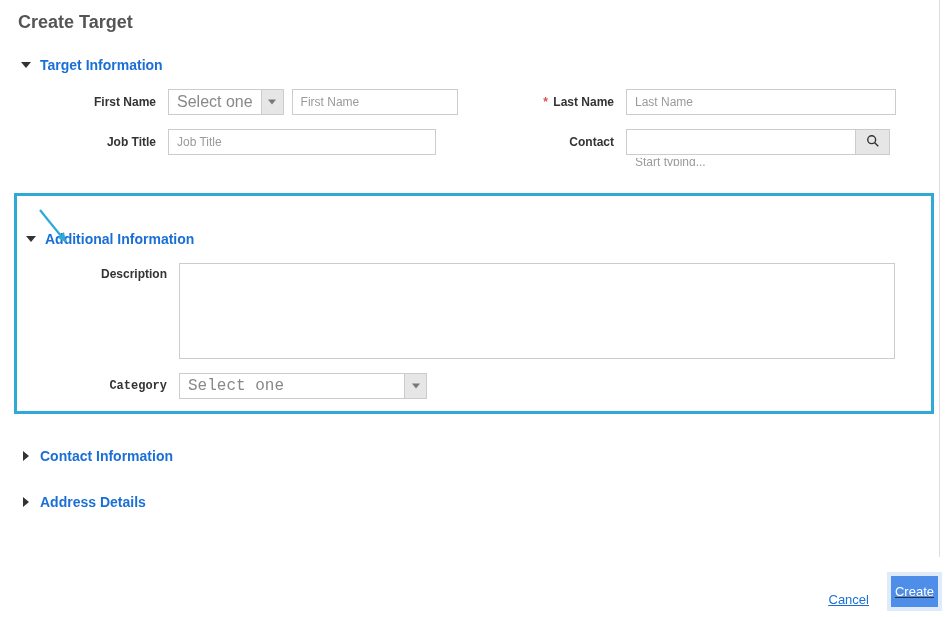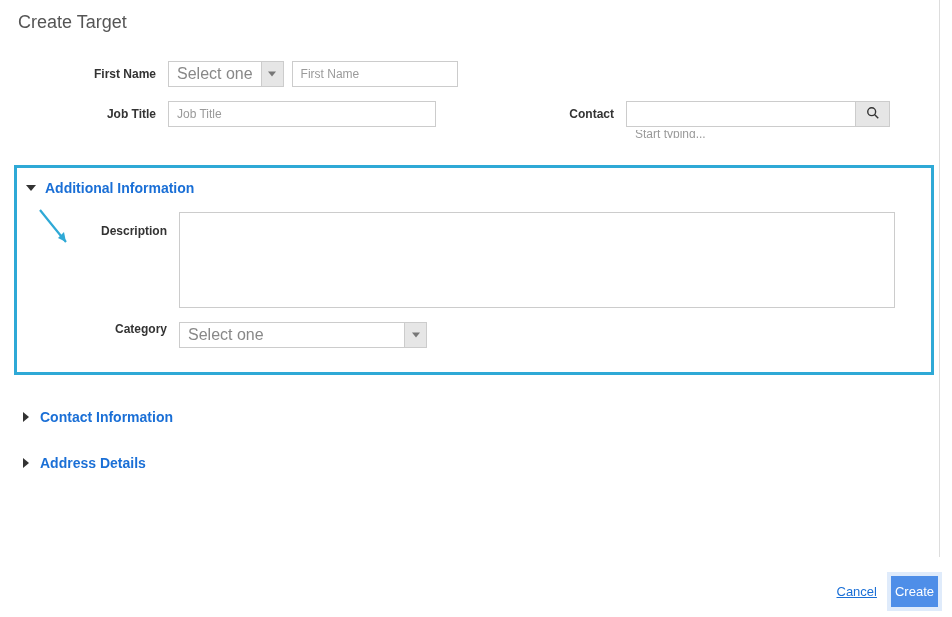--- a/index.html
+++ b/index.html
@@ -12,21 +12,21 @@
       font-size: 13px;
       color: #333;
       background: #fff;
       width: 952px;
       height: 617px;
       position: relative;
       padding: 12px 14px 0 14px;
     }
     .page-title {
       font-size: 18px;
-      font-weight: 400;
+      font-weight: 700;
       color: #555;
       margin-bottom: 18px;
       margin-left: 4px;
     }
     .section {
       margin-bottom: 8px;
     }
     .section-header {
       display: flex;
       align-items: center;
@@ -45,21 +45,21 @@
     .section-title {
       color: #1a6fd6;
       font-weight: bold;
       font-size: 14px;
     }
     .section-body {
       padding: 10px 4px 16px 4px;
     }
     .form-row {
       display: flex;
-      align-items: flex-start;
+      align-items: center;
       margin-bottom: 14px;
     }
     .form-col {
       display: flex;
       align-items: center;
       width: 50%;
     }
     .form-label {
       width: 150px;
       text-align: right;
@@ -153,37 +153,39 @@
       background: #fff;
       box-shadow: 0 1px 2px rgba(0,0,0,.25);
     }
     .highlight-box {
       border: 3px solid #2fa9d6;
       padding: 6px 8px 12px 8px;
       margin: 0 4px 28px 0;
     }
     .highlight-box .section-header {
       padding-left: 0;
+      margin-top: 23px;
     }
     .desc-textarea {
       width: 716px;
       height: 96px;
       border: 1px solid #ccc;
       resize: none;
       font-family: inherit;
       font-size: 12px;
       padding: 6px;
     }
     .footer {
       position: absolute;
       right: 14px;
       bottom: 10px;
       display: flex;
-      align-items: center;
-      gap: 14px;
+      align-items: flex-end;
+      gap: 22px;
+      text-decoration: underline;
     }
     .link-cancel {
       color: #1a6fd6;
       text-decoration: underline;
       font-size: 13px;
       cursor: pointer;
     }
     .btn-create {
       background: #4e8ee8;
       color: #fff;
@@ -209,34 +211,49 @@
     }
   </style>
 </head>
 <body>
 
 <div class="right-rule"></div>
 
 <h1 class="page-title">Create Target</h1>
 
 <div class="section">
+  <div class="section-header">
+    <span class="chevron">
+      <svg width="10" height="10" viewBox="0 0 10 10">
+          <polygon points="0,2 10,2 5,8" fill="#333"></polygon>
+        </svg>
+    </span>
+    <span class="section-title">Target Information</span>
+  </div>
   <div class="section-body">
 
     <div class="form-row">
       <div class="form-col">
         <label class="form-label">First Name</label>
         <div class="select-wrap">
           <span class="select-text">Select one</span>
           <span class="select-btn">
             <svg width="8" height="8" viewBox="0 0 10 10">
                 <polygon points="0,2 10,2 5,8" fill="#777"></polygon>
               </svg>
           </span>
         </div>
         <input type="text" class="text-input w-165 ml-8" placeholder="First Name" style="">
+      </div>
+      <div class="form-col">
+        <label class="form-label">
+          <span class="req">*</span>
+          <span>Last Name</span>
+        </label>
+        <input type="text" class="text-input w-270" placeholder="Last Name" style="">
       </div>
     </div>
 
     <div class="form-row">
       <div class="form-col">
         <label class="form-label">Job Title</label>
         <input type="text" class="text-input" style="width: 268px;" placeholder="Job Title">
       </div>
       <div class="form-col">
         <label class="form-label">Contact</label>
@@ -270,25 +287,25 @@
     <span class="chevron">
       <svg width="10" height="10" viewBox="0 0 10 10">
           <polygon points="0,2 10,2 5,8" fill="#333"></polygon>
         </svg>
     </span>
     <span class="section-title">Additional Information</span>
   </div>
   <div class="section-body" style="padding-bottom:0;">
 
     <div class="form-row" style="align-items:flex-start;">
-      <label class="form-label" style="padding-top:4px;margin-top:8px;">Description</label>
+      <label class="form-label" style="padding-top:4px;">Description</label>
       <textarea class="desc-textarea" style=""></textarea>
     </div>
 
-    <div class="form-row" style="margin-bottom:12px;">
+    <div class="form-row" style="margin-bottom:0;font-family:Liberation Mono, monospace;">
       <label class="form-label">Category</label>
       <div class="select-wrap wide">
         <span class="select-text">Select one</span>
         <span class="select-btn">
           <svg width="8" height="8" viewBox="0 0 10 10">
               <polygon points="0,2 10,2 5,8" fill="#777"></polygon>
             </svg>
         </span>
       </div>
     </div>

